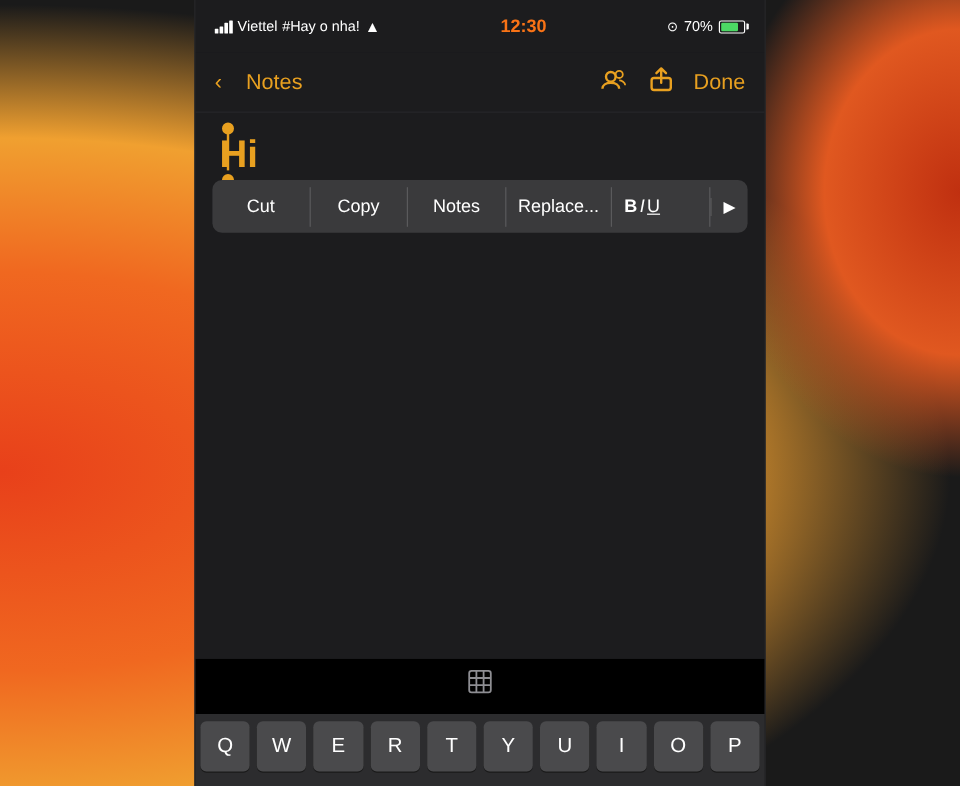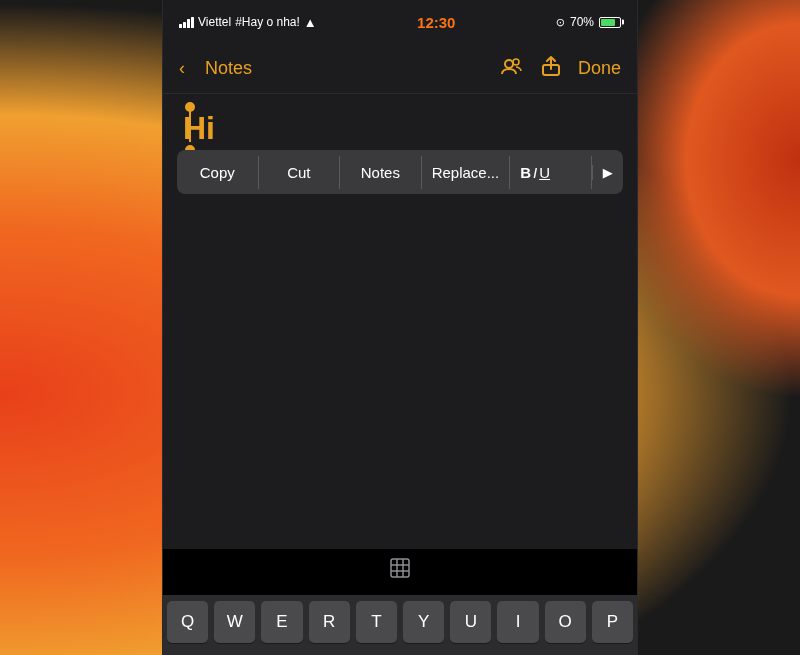--- a/index.html
+++ b/index.html
@@ -375,22 +375,22 @@
     <div class="text-content">
       <div class="hi-text">
         <span class="cursor-handle-top"></span>
         <span class="cursor-line"></span>
         Hi
         <span class="cursor-handle-bottom"></span>
       </div>
     </div>
 
     <div class="context-menu">
+      <div class="context-menu-item">Cut</div>
       <div class="context-menu-item">Copy</div>
-      <div class="context-menu-item">Cut</div>
       <div class="context-menu-item">Notes</div>
       <div class="context-menu-item">Replace...</div>
       <div class="context-menu-item">
         <span class="context-menu-biu">
           <span class="biu-b">B</span>
             <span class="biu-i">I</span>
             <span class="biu-u">U</span>
         </span>
       </div>
       <div class="context-menu-arrow">▶</div>

